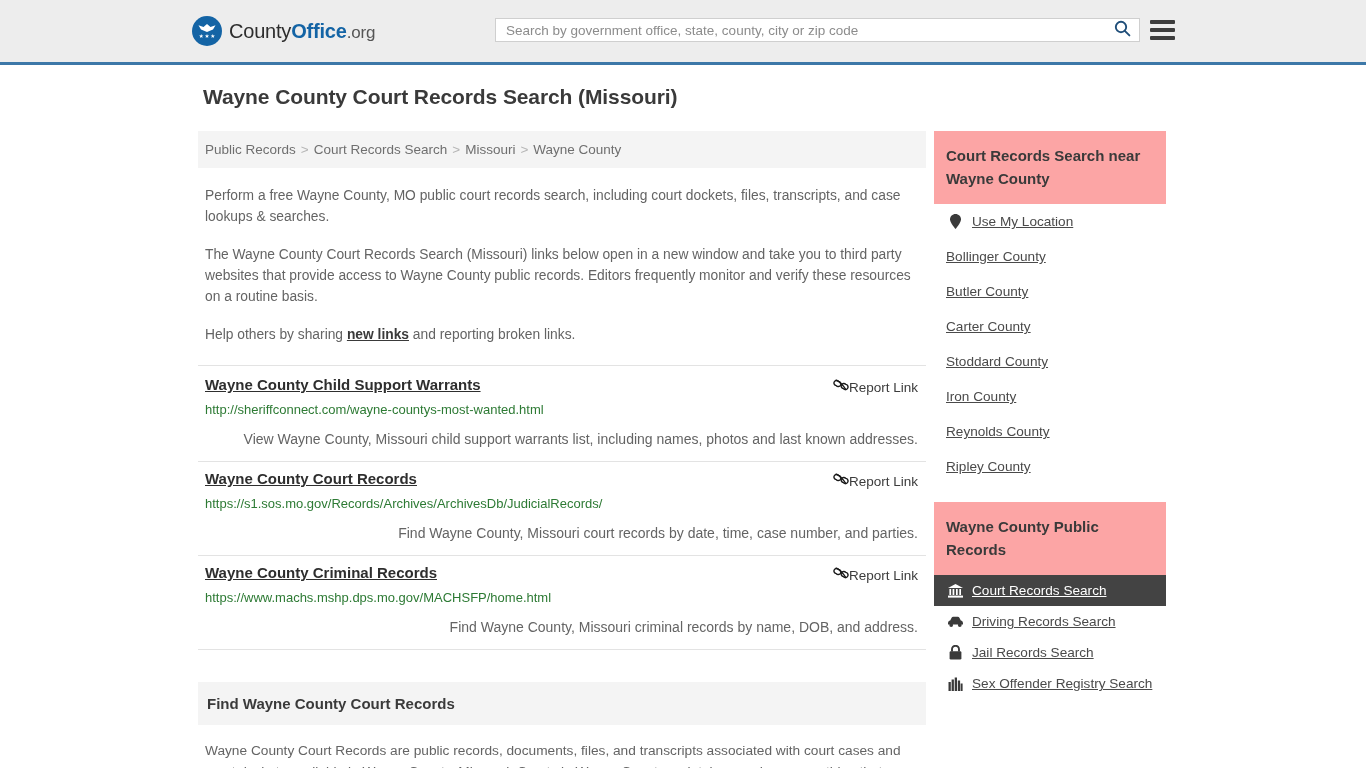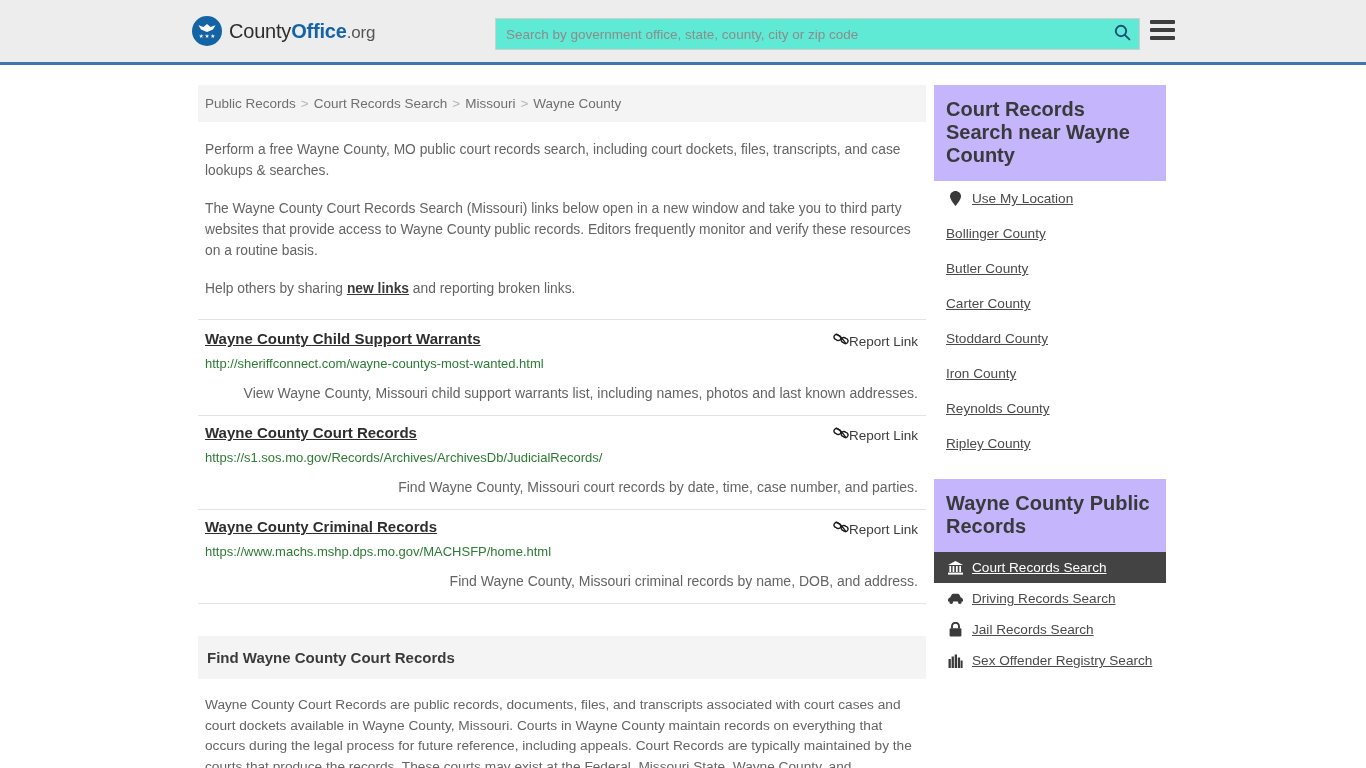--- a/index.html
+++ b/index.html
@@ -38,22 +38,22 @@
     font-size: 20px; color: #333; letter-spacing: -0.2px; white-space: nowrap;
   }
   .logo-text .b { color: #1464a5; font-weight: bold; }
   .logo-text .c { color: #2d2d2d; }
   .logo-text .org { color: #555; font-size: 17px; }
 
   .search-wrap {
     position: absolute;
     left: 495px;
     top: 18px;
-    width: 645px; height: 32px;
-    background: #5eead4;
+    width: 645px; height: 24px;
+    background: #ffffff;
     border: 1px solid #cfcfcf;
     display: flex; align-items: center;
   }
   .search-input {
     flex: 1; height: 100%;
     border: 0; outline: none;
     padding: 0 10px;
     font-family: "Liberation Sans", sans-serif;
     font-size: 13.5px; color: #555;
     background: transparent;
@@ -158,23 +158,23 @@
   .panel-body {
     padding: 0 8px 0 7px;
   }
   .panel-body p {
     margin: 16px 0 0 0;
     font-size: 13.7px; line-height: 20.5px; color: #646464;
   }
 
   
   .side-head {
-    background: #c4b5fd;
+    background: #fca5a5;
     padding: 13px 14px 14px 12px;
-    font-size: 20px; font-weight: bold; color: #3a3a3a;
+    font-size: 15px; font-weight: bold; color: #3a3a3a;
     line-height: 23px;
   }
   .side-list { padding: 0; margin: 0; list-style: none; }
   .side-list li { margin: 0; text-align: center; }
   .side-link {
     display: flex; align-items: center;
     padding: 10px 10px 10px 12px;
     font-size: 13.6px;
     color: #4a4a4a;
     text-decoration: none;
@@ -227,20 +227,21 @@
 
   <div class="hamburger">
     <span></span>
     <span></span>
     <span></span>
   </div>
 </div>
 
 <div class="page">
 
+  <h1 class="title">Wayne County Court Records Search (Missouri)</h1>
 
   <div class="cols">
 
     <div class="main">
 
       <div class="crumbs">
         <a href="#">Public Records</a><span class="sep">&gt;</span><a href="#">Court Records Search</a><span class="sep">&gt;</span><a href="#">Missouri</a><span class="sep">&gt;</span><a href="#">Wayne County</a>
       </div>
 
       <div class="intro">

